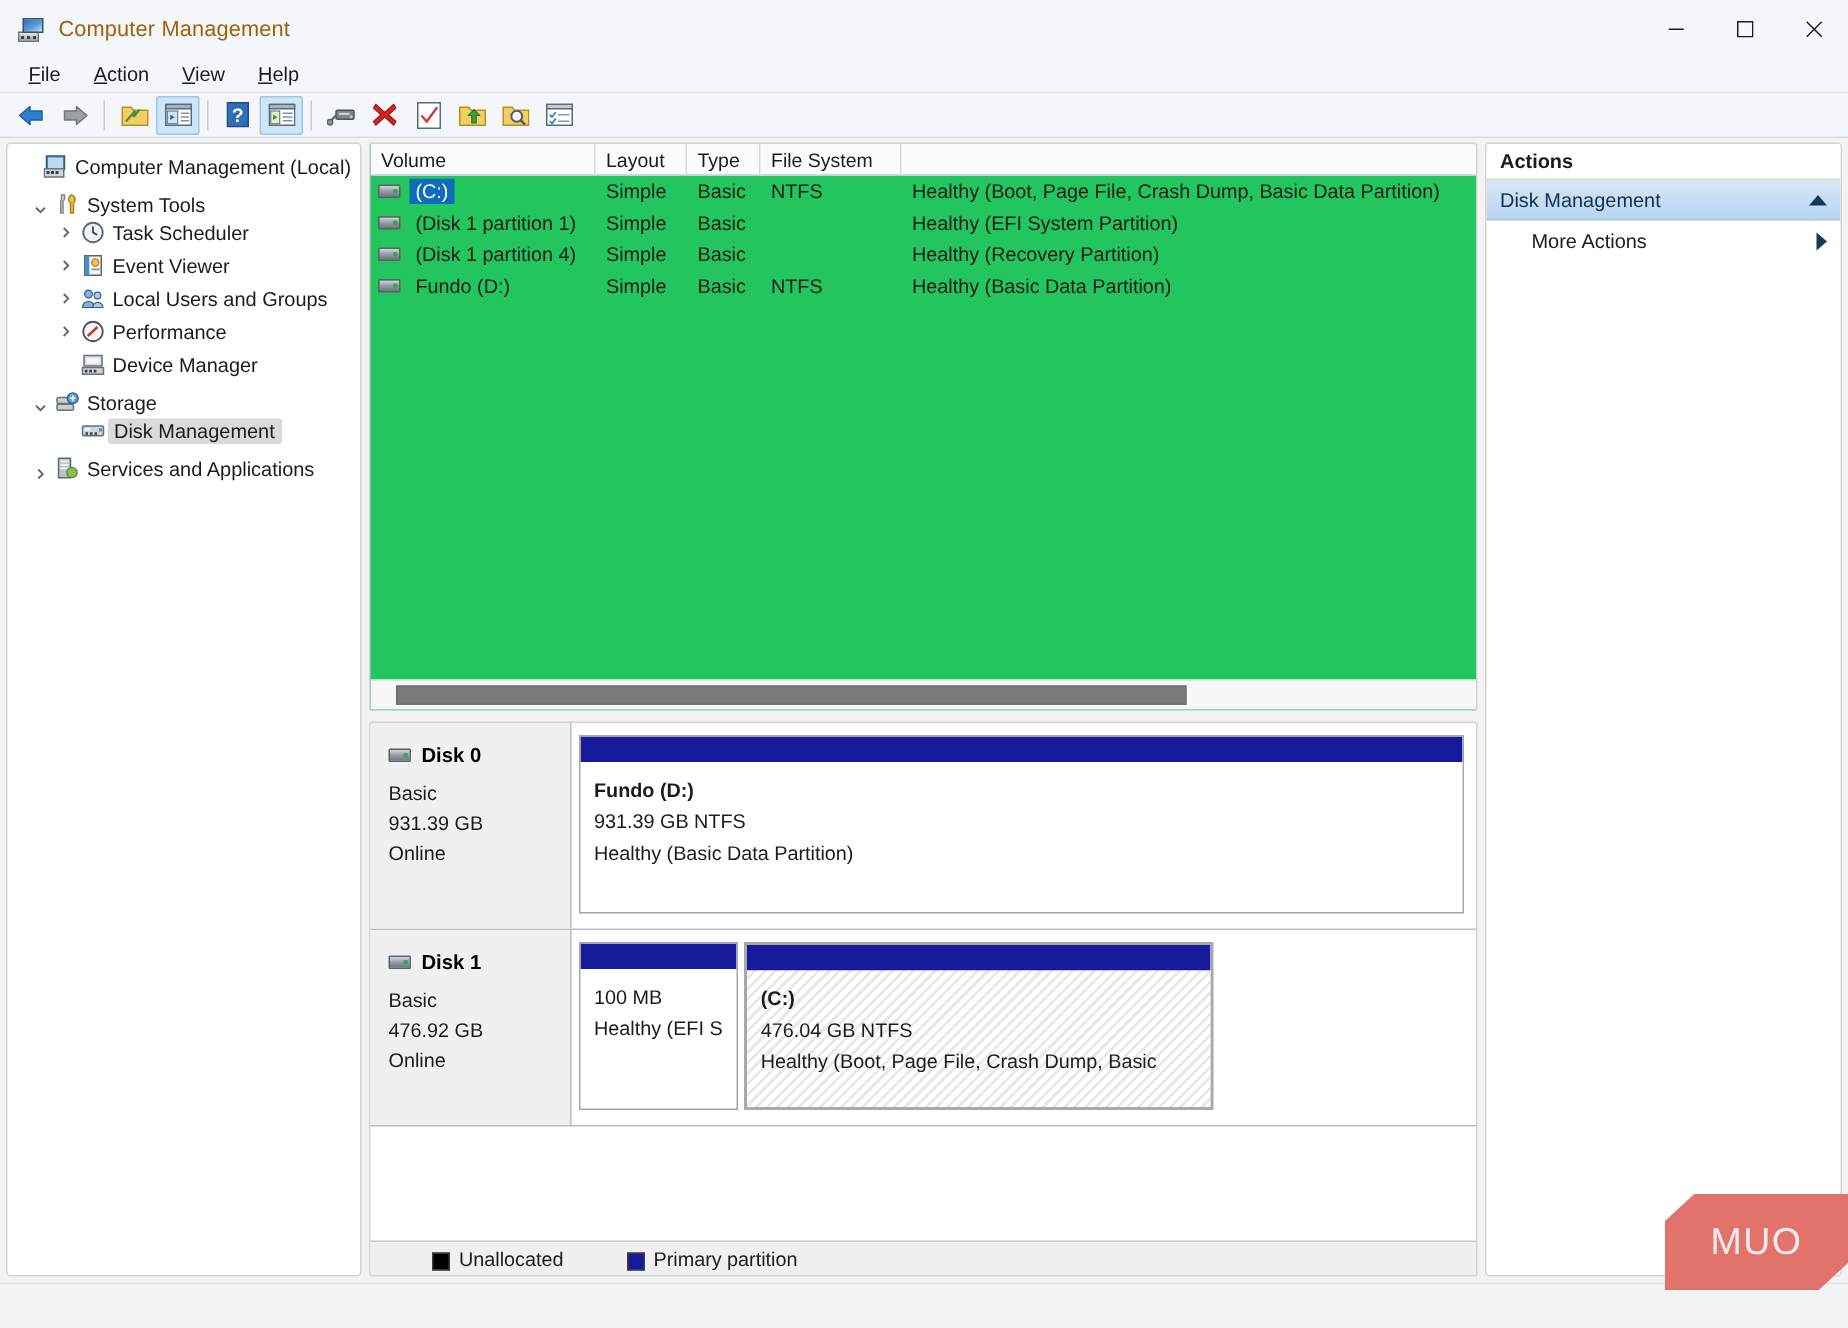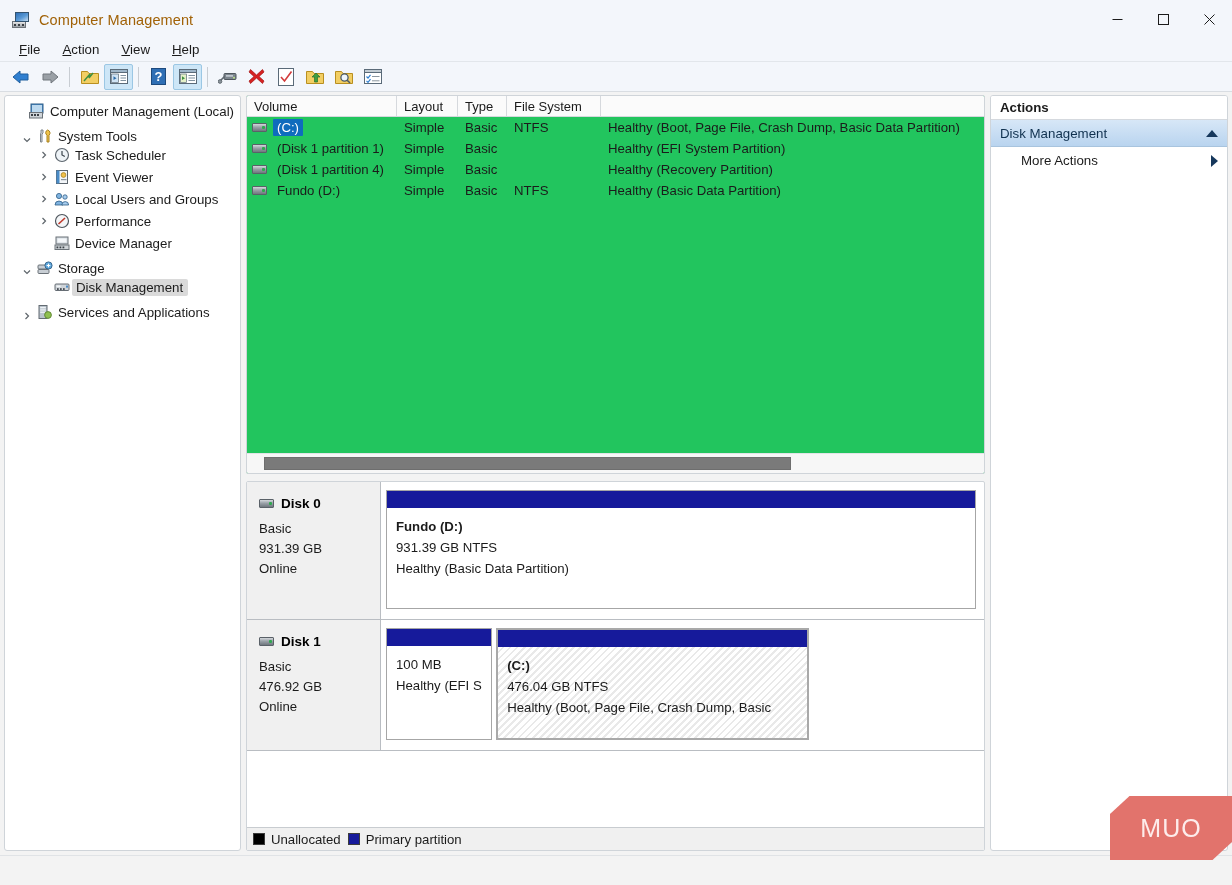--- a/index.html
+++ b/index.html
@@ -236,21 +236,21 @@
   }
   .part-label { font-weight: bold; }
 
   .legend {
     flex: 0 0 23px; height: 23px;
     background: #f0f0f0;
     border-top: 1px solid #c8ccd0;
     display: flex; align-items: center; padding-left: 6px; gap: 7px;
     font-size: 13.2px; color: #1b1b1b;
   }
-  .legend-item { display: flex; align-items: center; gap: 6px; }
+  .legend-item { display: flex; align-items: flex-end; gap: 6px; margin-left: 35px; }
   .legend-sw { width: 12px; height: 12px; border: 1px solid #3c3c3c; }
 
   
   .actions {
     width: 238px; flex: 0 0 238px;
     background: #fff;
     border: 1px solid #cfd4d9;
     border-radius: 3px;
     margin: 3px 4px 4px 5px;
     overflow: hidden;

